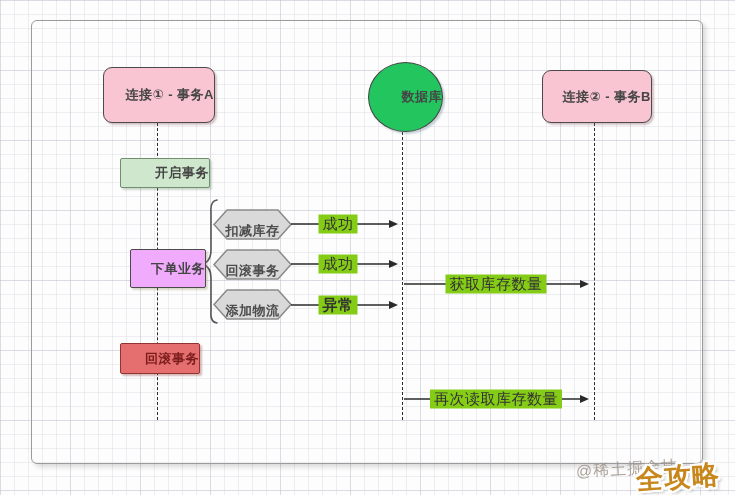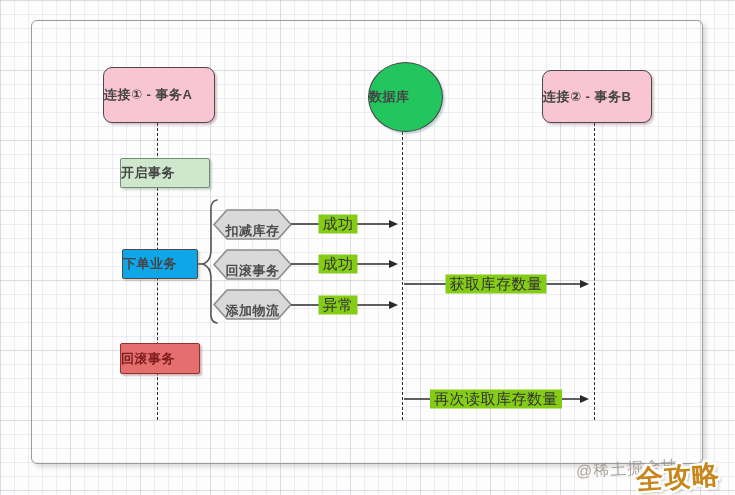--- a/index.html
+++ b/index.html
@@ -13,41 +13,41 @@
       linear-gradient(rgba(172,172,192,0.30) 1px, transparent 1px),
       linear-gradient(90deg, rgba(172,172,192,0.30) 1px, transparent 1px);
     background-size:14px 14px,14px 14px,70px 70px,70px 70px;
   }
   .panel{
     position:absolute;left:31px;top:20px;width:670px;height:442px;
     border:1px solid #9b9b9b;border-radius:6px;
     box-shadow:3px 3px 5px rgba(0,0,0,0.14);
   }
   .shape{
-    position:absolute;display:flex;align-items:center;justify-content:flex-start;
+    position:absolute;display:flex;align-items:center;justify-content:flex-end;
     box-sizing:border-box;color:#454545;font-size:13px;letter-spacing:.5px;
   }
   .actor{
     background:#f9c5d2;border:1.6px solid #4a4a4a;border-radius:9px;
     box-shadow:2px 2px 2px rgba(140,90,100,0.35);font-weight:600;
   }
   .actor-a{left:103px;top:67px;width:112px;height:56px;}
   .actor-b{left:542px;top:70px;width:110px;height:53px;}
   .db-circle{
     left:368px;top:62px;width:75px;height:70px;border-radius:50%;
     background:#22c55e;border:1.6px solid #444;
     box-shadow:2px 2px 2px rgba(90,130,140,0.35);font-weight:600;
   }
   .lifeline{position:absolute;width:0;border-left:1.5px dashed #2b2b2b;}
   .ll-a{left:157px;top:123px;height:297px;}
   .ll-db{left:402px;top:132px;height:288px;}
   .ll-b{left:594px;top:123px;height:297px;}
   .node{border-radius:2px;font-weight:600;}
   .node-begin{left:120px;top:158px;width:90px;height:30px;background:#cfe8cd;border:1.4px solid #6f8f6f;box-shadow:2px 2px 2px rgba(100,130,100,0.3);}
-  .node-order{left:122px;top:249px;width:76px;height:30px;background:#0ea5e9;border:1.4px solid #4a4a4a;box-shadow:2px 2px 2px rgba(130,125,80,0.3);}
+  .node-order{left:130px;top:249px;width:76px;height:39px;background:#f0abfc;border:1.4px solid #4a4a4a;box-shadow:2px 2px 2px rgba(130,125,80,0.3);}
   .node-rollback{left:120px;top:343px;width:80px;height:31px;background:#e56e6e;border:1.5px solid #8f3333;color:#7c1d1d;box-shadow:2px 2px 2px rgba(140,60,60,0.35);}
   .hex-label{position:absolute;width:77px;height:42px;display:flex;align-items:center;justify-content:center;font-size:13px;font-weight:600;color:#4d4d4d;letter-spacing:.5px;}
   .hl-1{left:214px;top:210px;}
   .hl-2{left:214px;top:250px;}
   .hl-3{left:214px;top:290px;}
   .msg-label{
     position:absolute;transform:translate(-50%,-50%);
     background:#84cc16;padding:0 4px;font-size:15px;color:#333;letter-spacing:.5px;white-space:nowrap;
   }
   svg.overlay{position:absolute;left:0;top:0;}
@@ -112,19 +112,19 @@
 <div class="shape node node-rollback">
   <span>回滚事务</span>
 </div>
 
 <div class="hex-label hl-1">扣减库存</div>
 <div class="hex-label hl-2">回滚事务</div>
 <div class="hex-label hl-3">添加物流</div>
 
 <div class="msg-label" style="left:338px;top:224px;">成功</div>
 <div class="msg-label" style="left:338px;top:264px;">成功</div>
-<div class="msg-label" style="left:338px;top:305px;">异常</div>
+<div class="msg-label" style="left:338px;top:305px;font-weight:bold;">异常</div>
 
 <div class="msg-label" style="left:496px;top:284px;">获取库存数量</div>
 <div class="msg-label" style="left:496px;top:399px;">再次读取库存数量</div>
 
 <div class="wm-handle">@稀土掘金技</div>
 <div class="wm-badge">全攻略</div>
 
 </body></html>

